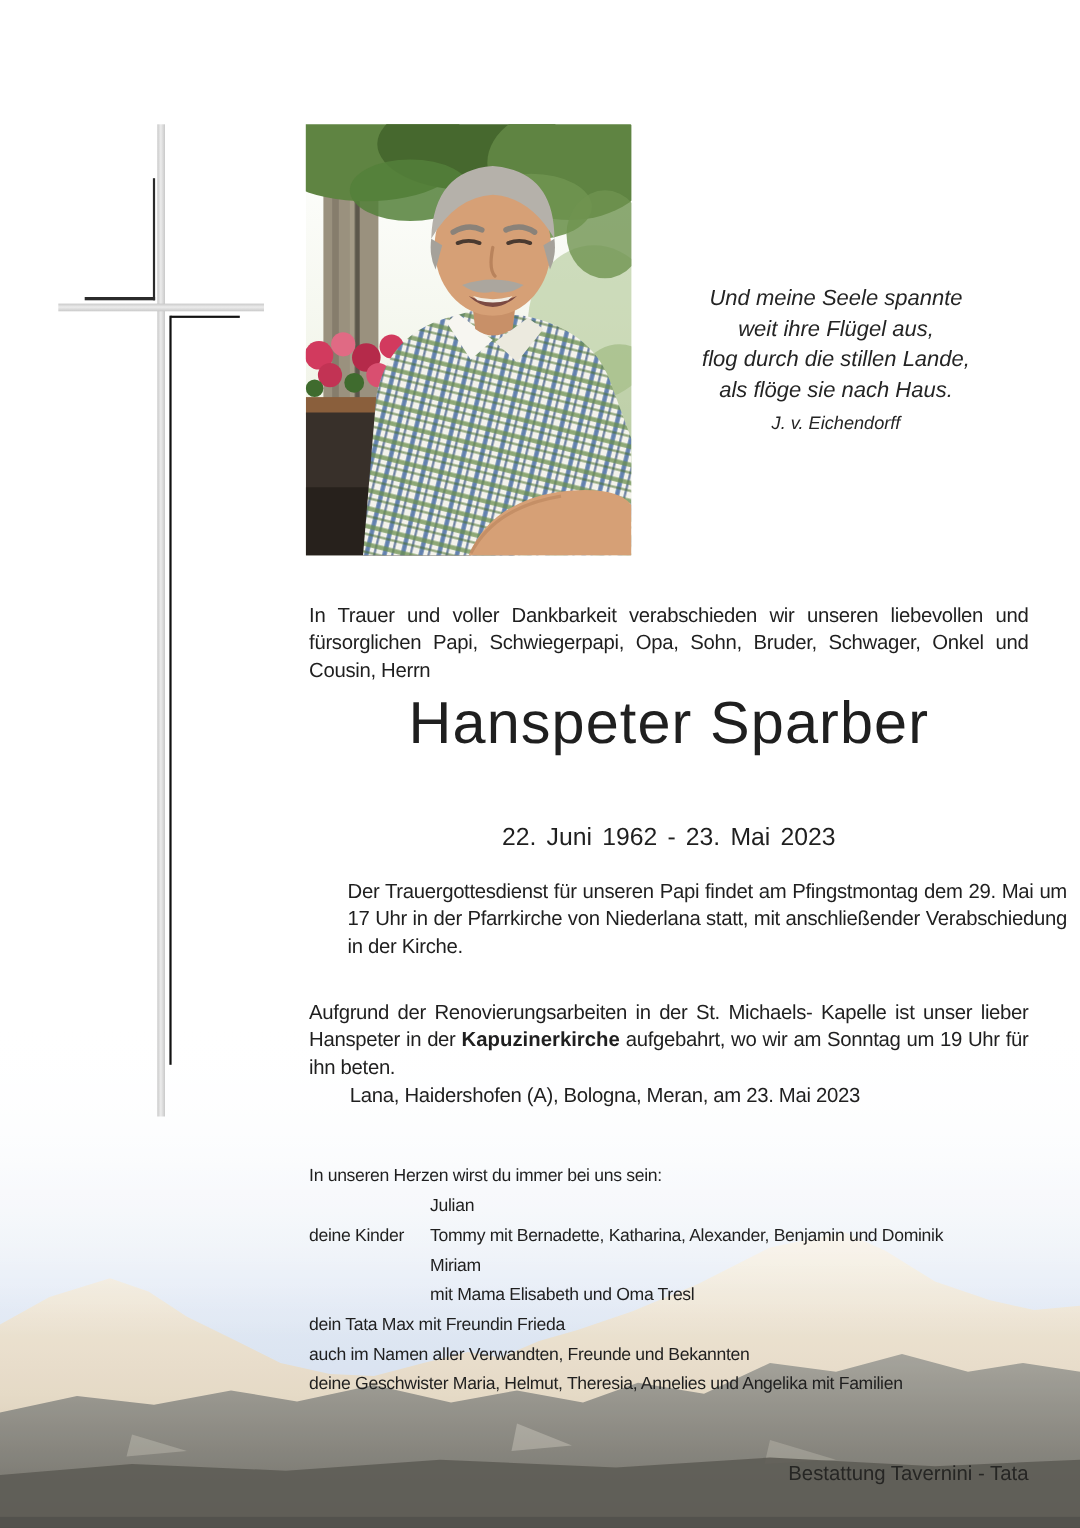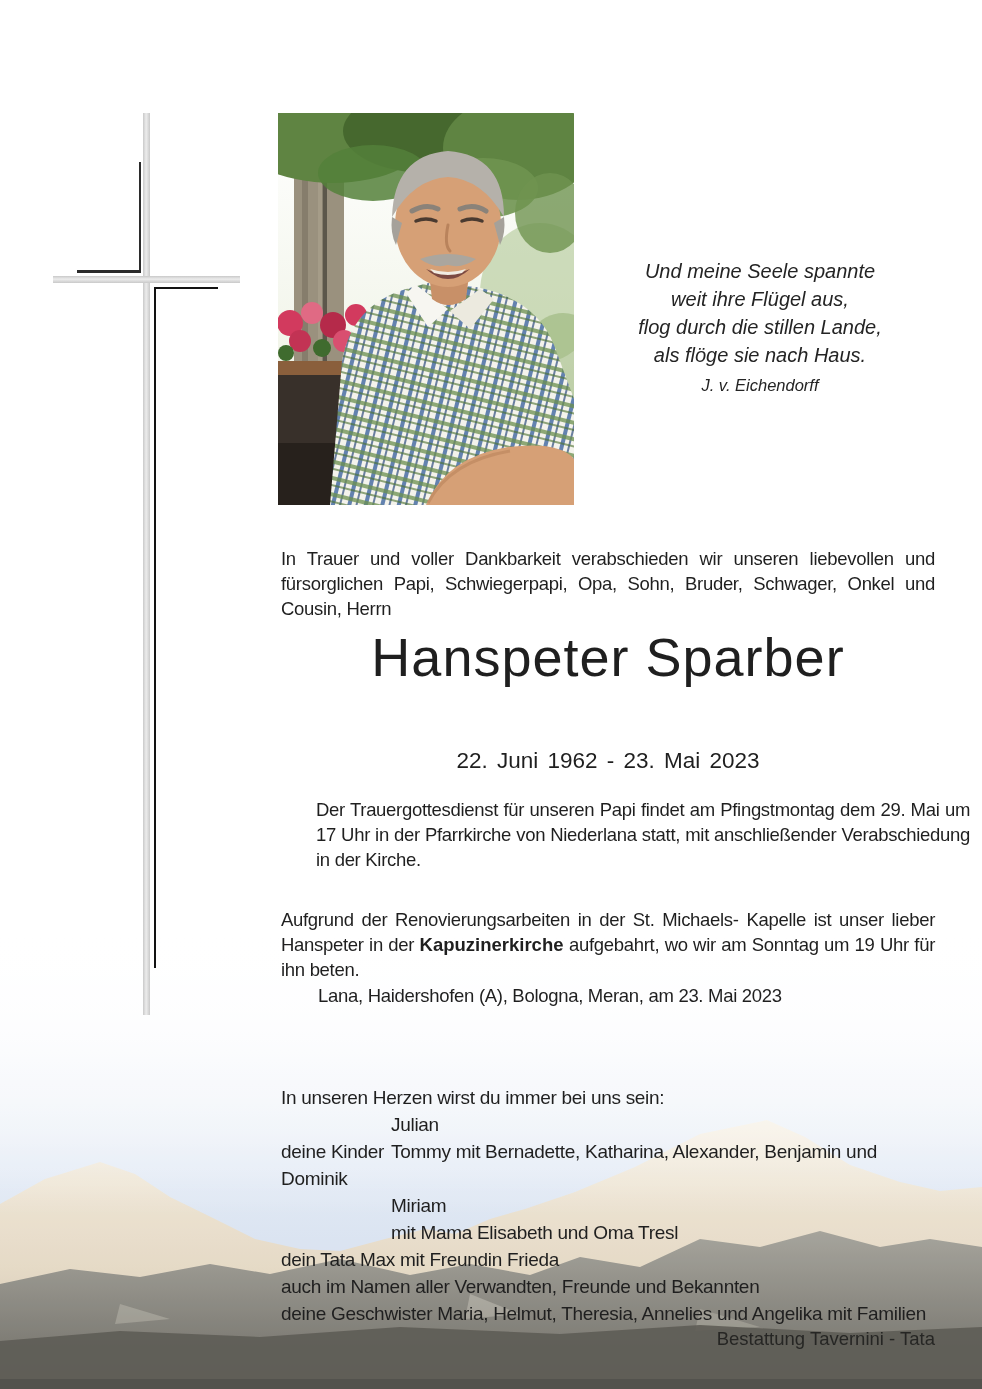--- a/index.html
+++ b/index.html
@@ -59,21 +59,21 @@
   .intro{top:546px;}
   .name{top:626px;text-align:center;font-size:54px;font-weight:400;letter-spacing:1px;
     margin:0;white-space:nowrap;}
   .dates{top:712px;text-align:center;font-size:22.5px;word-spacing:3px;margin-top:36px;}
   .p-death{top:762px;}
   .p-service{top:797px;margin-left:35px;}
   .p-wake{top:879px;margin-top:28px;}
   .p-wake b{font-weight:bold;letter-spacing:0;}
   .p-places{top:983px;margin-left:37px;}
   
-  .family{top:1084px;font-size:19px;line-height:27px;letter-spacing:-0.3px;}
+  .family{top:1056px;font-size:16px;line-height:27px;letter-spacing:-0.3px;}
   .fam-label{display:inline-block;width:110px;}
   
   .footer{position:absolute;left:281px;top:1328px;width:654px;z-index:2;
     text-align:right;font-size:18.5px;color:#262624;}
 </style>
 </head>
 <body>
 
 <div class="page">
 

